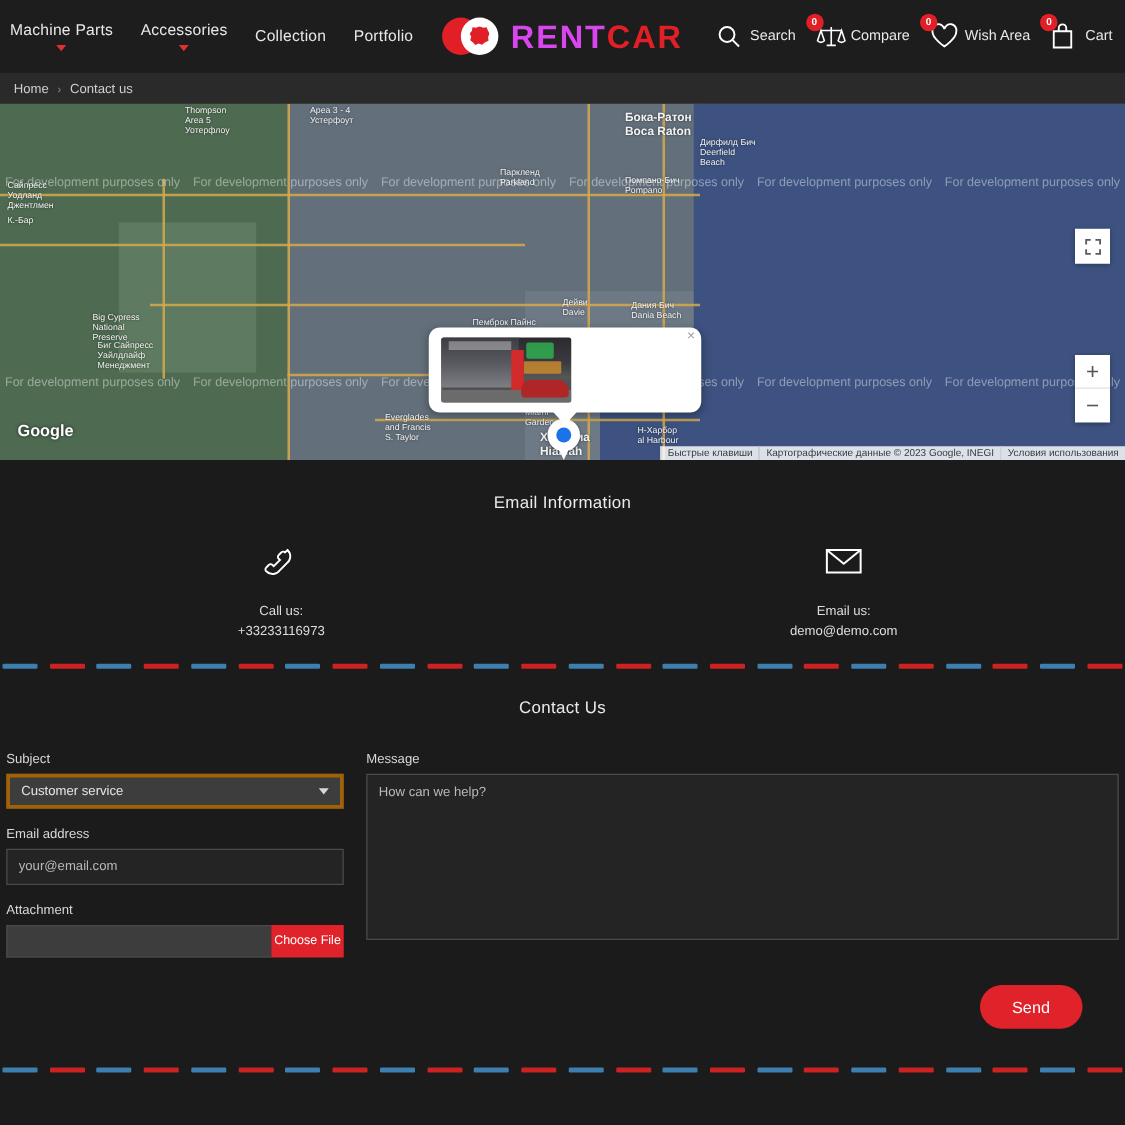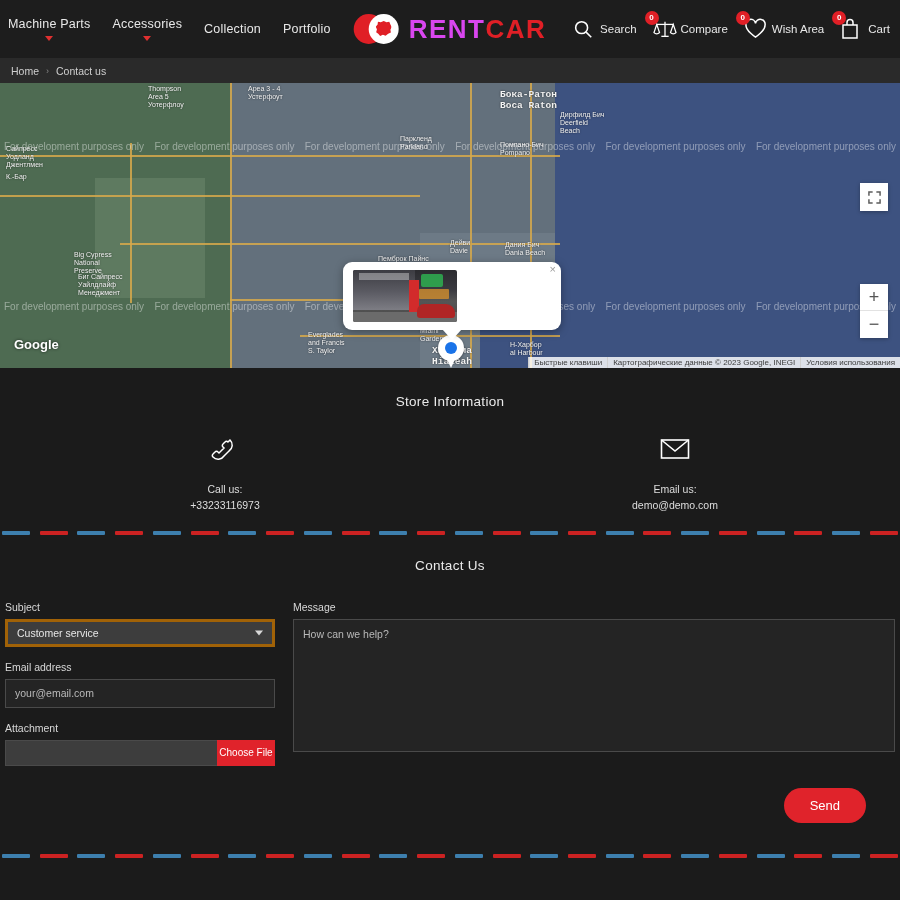--- a/index.html
+++ b/index.html
@@ -112,21 +112,21 @@
   }
   .map-road {
     position: absolute; background: #d7a94b; height: 2px; opacity: .85;
   }
   .map-road-v { position: absolute; background: #d7a94b; width: 2px; opacity: .85; }
   .map-label {
     position: absolute; color: #f2f2f2; font-size: 7px;
     text-shadow: 0 0 2px rgba(0,0,0,.6); white-space: nowrap;
     font-family: "Liberation Sans", sans-serif;
   }
-  .map-label.big { font-size: 9.5px; font-weight: bold; font-family: Liberation Mono, monospace; }
+  .map-label.big { font-size: 9.5px; font-weight: bold; }
   .map-watermark-row {
     position: absolute; width: 900px; display: flex;
     justify-content: space-between; padding: 0 4px;
   }
   .map-watermark {
     color: rgba(255,255,255,.42); font-size: 10px; white-space: nowrap;
   }
   .map-fullscreen {
     position: absolute; right: 12px; top: 100px;
     width: 28px; height: 28px; background: #fff;
@@ -505,21 +505,21 @@
     <div class="map-google">Google</div>
 
     <div class="map-attrib">
       <span>Быстрые клавиши</span>
       <span>Картографические данные © 2023 Google, INEGI</span>
       <span>Условия использования</span>
     </div>
   </div>
 
   <div class="store-section">
-    <div class="section-title">Store Information</div>
+    <div class="section-title">Email Information</div>
     <div class="store-cols">
 
 
       <div class="store-col">
         <span class="store-icon">
           <svg width="28" height="28" viewBox="0 0 28 28" fill="none" stroke="#ffffff" stroke-width="1.5">
             <path d="M19 3 a7 7 0 0 1 -1 11 l-5 5 a7 7 0 0 1 -11 1 a2 2 0 0 1 0 -3 l2 -2 a2 2 0 0 1 3 0 l1 1 l5 -5 l-1 -1 a2 2 0 0 1 0 -3 l2 -2 a2 2 0 0 1 3 0 Z"></path>
           </svg>
         </span>
         <span class="store-line">Call us:</span>

